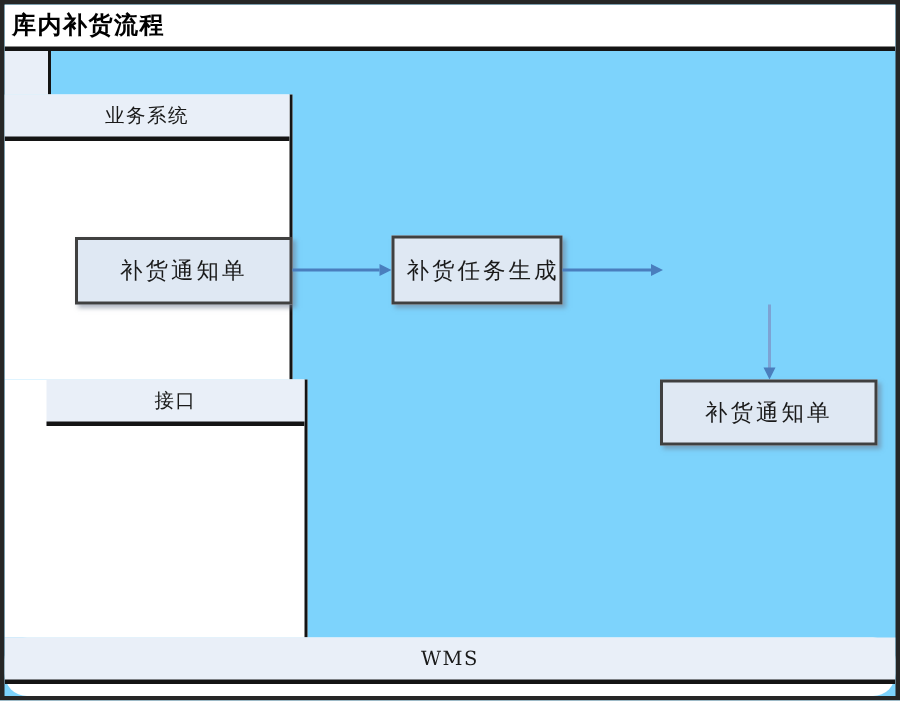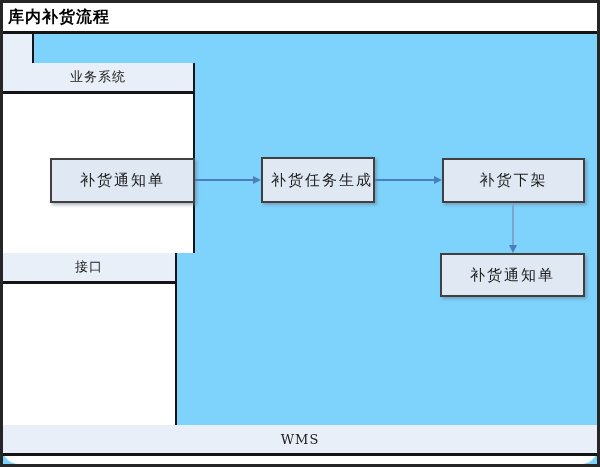--- a/index.html
+++ b/index.html
@@ -52,21 +52,21 @@
     flex: 0 0 29px;
     background: #e9eff8;
     border-right: 2px solid #141414;
   }
   .lane {
     position: relative;
     background: #ffffff;
     border-right: 2px solid #141414;
   }
   .lane.lane-1 { width: 190px; flex: 0 0 190px; }
-  .lane.lane-2 { width: 172px; flex: 0 0 172px; }
+  .lane.lane-2 { width: 172px; flex: 0 0 172px; padding-left: 28px; }
   .lane.lane-3 { flex: 1 1 auto; border-right: none; border-radius: 15px; }
   .lane-header {
     height: 28px;
     background: #e9eff8;
     border-bottom: 3px solid #141414;
     display: flex;
     align-items: center;
     justify-content: center;
     font-size: 13px;
     color: #1a1a1a;
@@ -152,23 +152,20 @@
       </div>
     </div>
   </div>
 
   <div class="node node-1">
     <span>补货通知单</span>
   </div>
   <div class="node node-2">
     <span>补货任务生成</span>
   </div>
-  <div class="node node-3">
-    <span>补货下架</span>
-  </div>
   <div class="node node-4">
     <span>补货通知单</span>
   </div>
 
   <div class="arrow-line h a1-line"></div>
   <div class="arrow-head right a1-head"></div>
 
   <div class="arrow-line h a2-line"></div>
   <div class="arrow-head right a2-head"></div>
 

